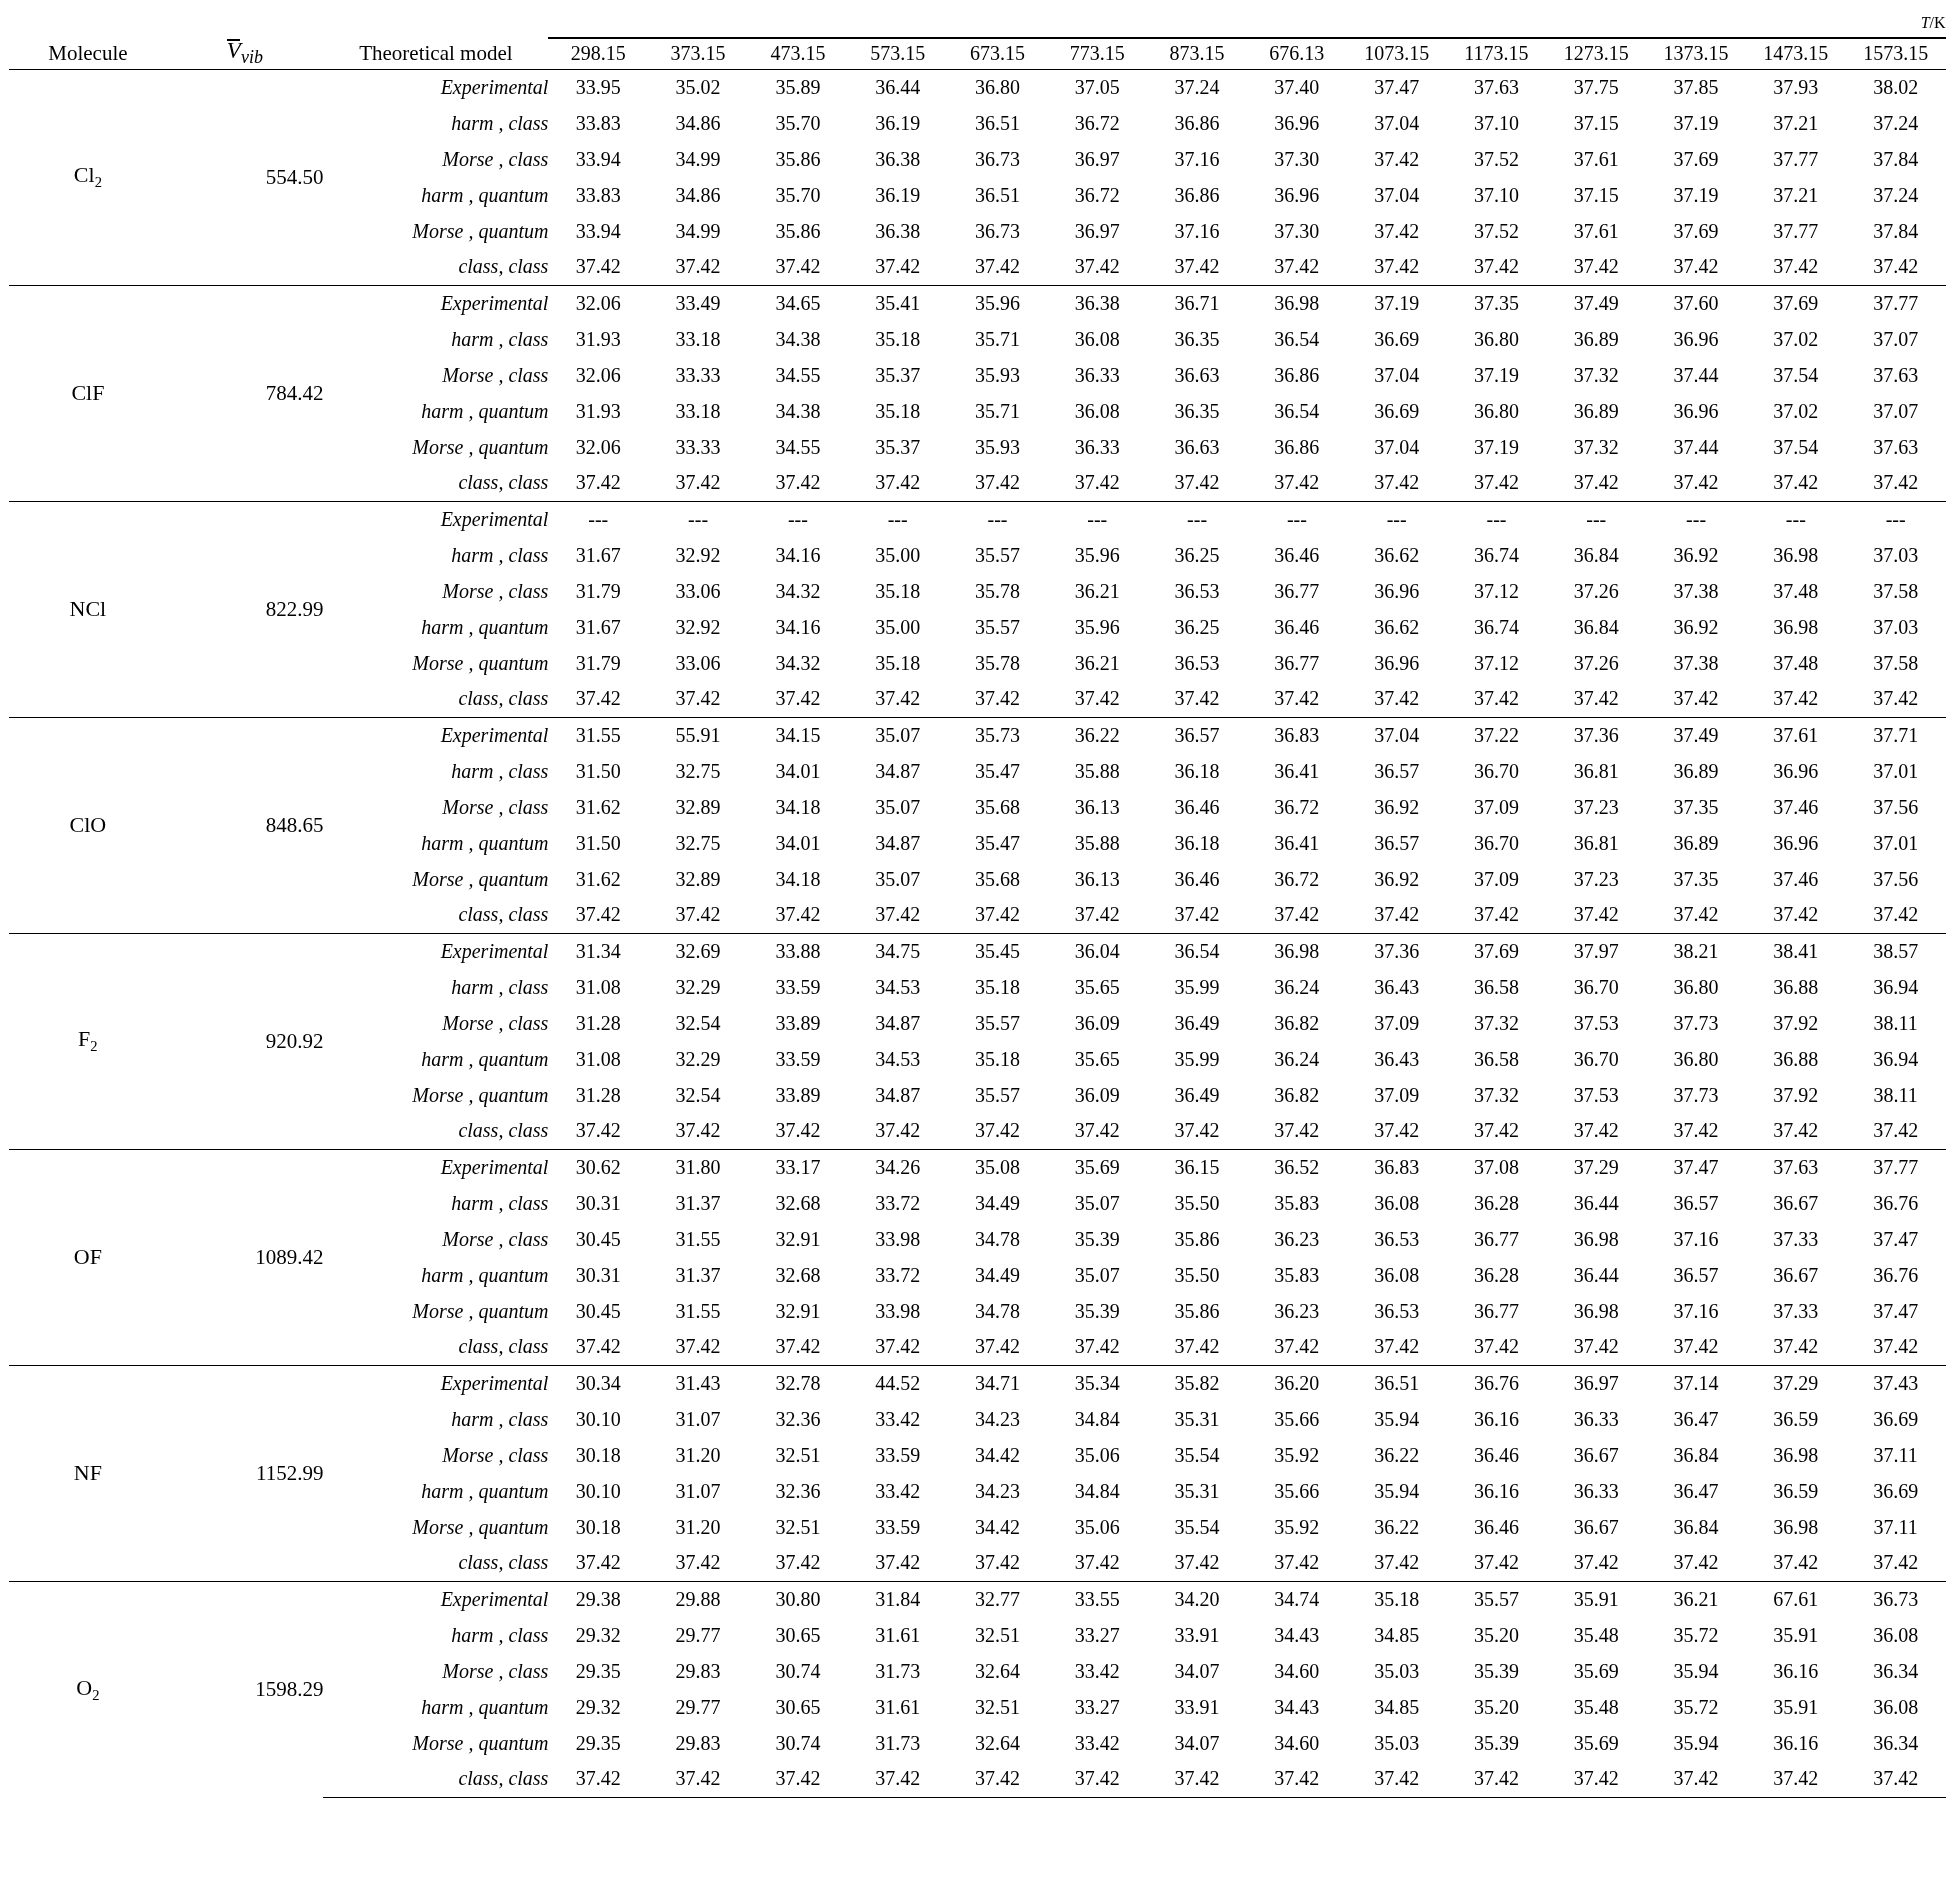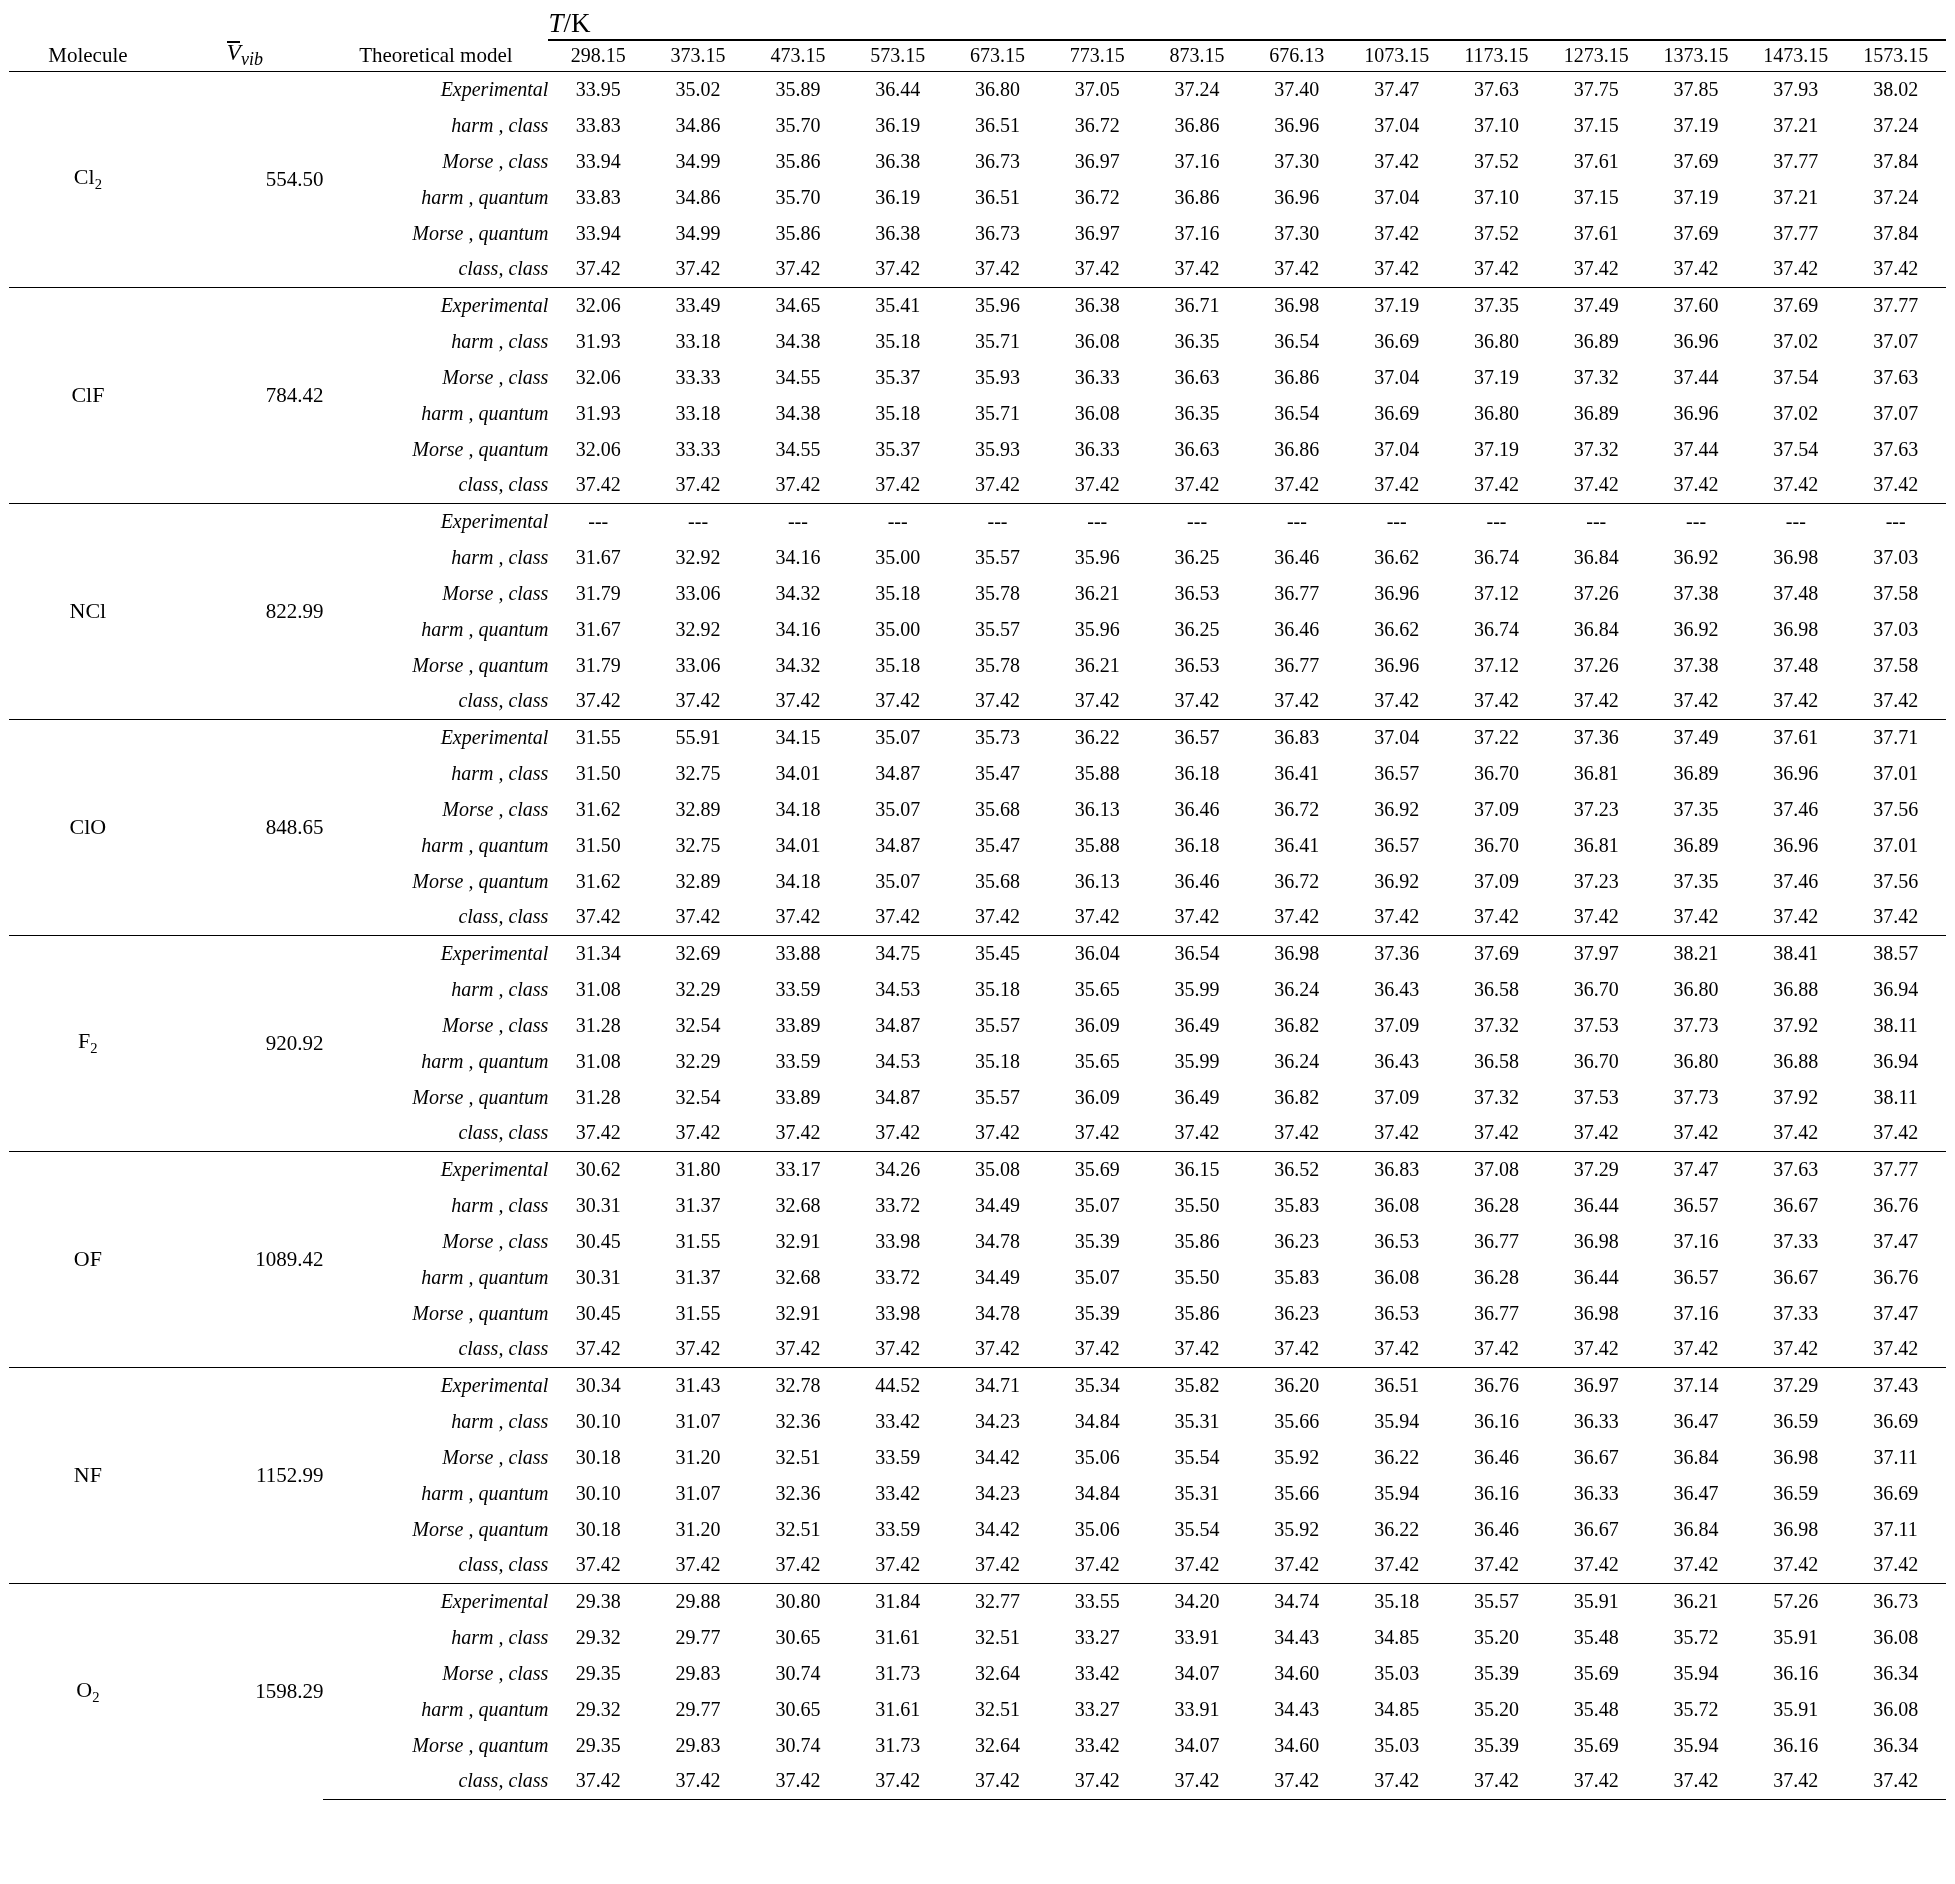--- a/index.html
+++ b/index.html
@@ -23,22 +23,22 @@
     table-layout: fixed;
   }
   table.data-table td, table.data-table th {
     padding: 0;
     font-weight: normal;
     vertical-align: middle;
   }
 
   
   .hdr-tk {
-    text-align: left;
-    font-size: 27px;
+    text-align: right;
+    font-size: 16px;
     font-style: italic;
     padding-bottom: 4.2px;
     height: 29px;
   }
   .hdr-tk .upright { font-style: normal; }
   .hdr-spacer { }
 
   .col-molecule, .col-vib, .col-model {
     text-align: center;
     font-size: 21px;
@@ -901,21 +901,21 @@
           <td class="cell-val">30.80</td>
           <td class="cell-val">31.84</td>
           <td class="cell-val">32.77</td>
           <td class="cell-val">33.55</td>
           <td class="cell-val">34.20</td>
           <td class="cell-val">34.74</td>
           <td class="cell-val">35.18</td>
           <td class="cell-val">35.57</td>
           <td class="cell-val">35.91</td>
           <td class="cell-val">36.21</td>
-          <td class="cell-val">57.26</td>
+          <td class="cell-val">67.61</td>
           <td class="cell-val">36.73</td>
         </tr>
         <tr class="data-row">
           <td class="cell-model">harm , class</td>
           <td class="cell-val">29.32</td>
           <td class="cell-val">29.77</td>
           <td class="cell-val">30.65</td>
           <td class="cell-val">31.61</td>
           <td class="cell-val">32.51</td>
           <td class="cell-val">33.27</td>

